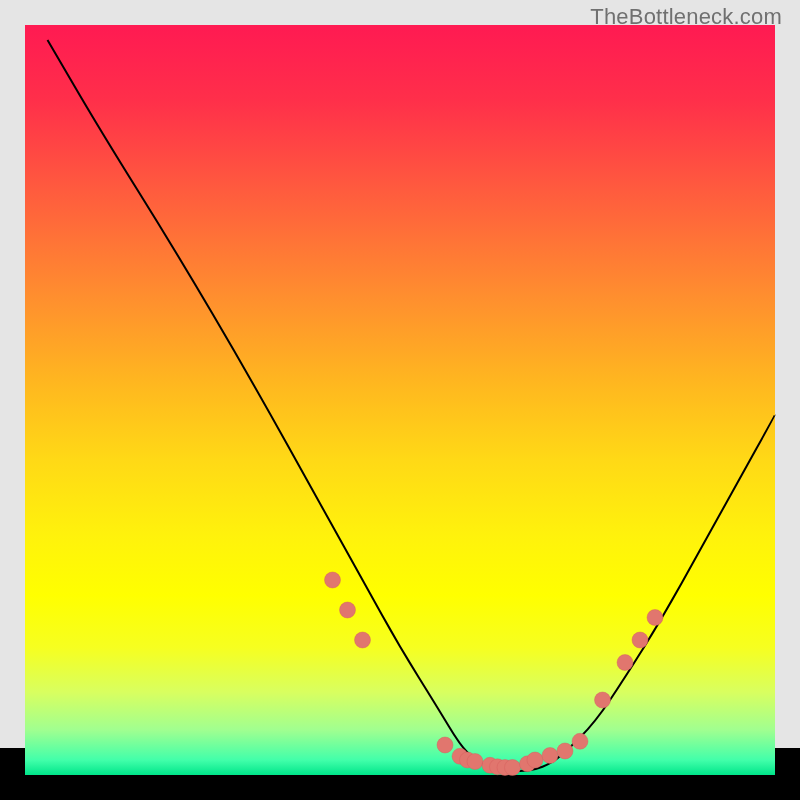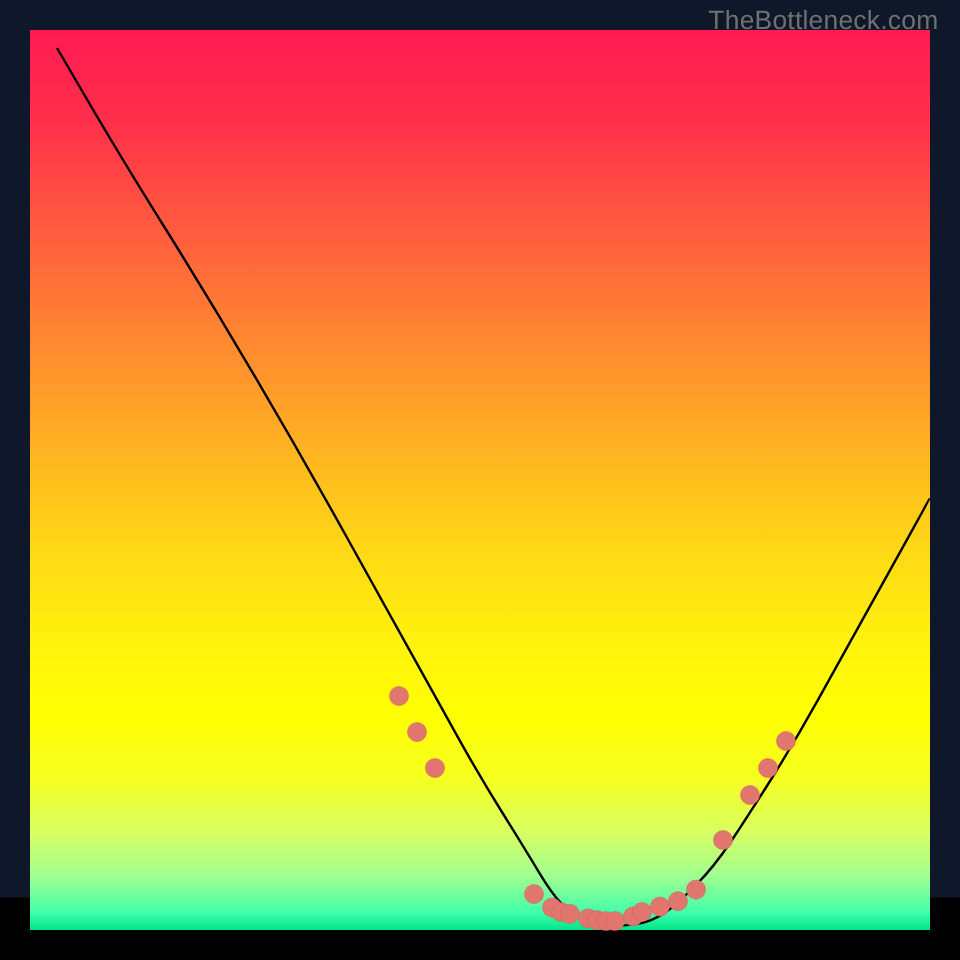--- a/index.html
+++ b/index.html
@@ -1,21 +1,21 @@
 <!DOCTYPE html>
 <html><head>
 <meta charset="utf-8">
 <style>
   * { margin: 0; padding: 0; box-sizing: border-box; }
   html, body { width: 800px; height: 800px; overflow: hidden; background: #000; font-family: Arial, sans-serif; }
   .frame {
     position: relative;
     width: 800px;
     height: 748px;
-    background: #0f172a;
+    background: #e5e5e5;
   }
   .watermark {
     position: absolute;
     top: 4px;
     right: 18px;
     color: #707070;
     font-size: 22px;
     font-weight: 400;
     letter-spacing: 0.2px;
     z-index: 4;

